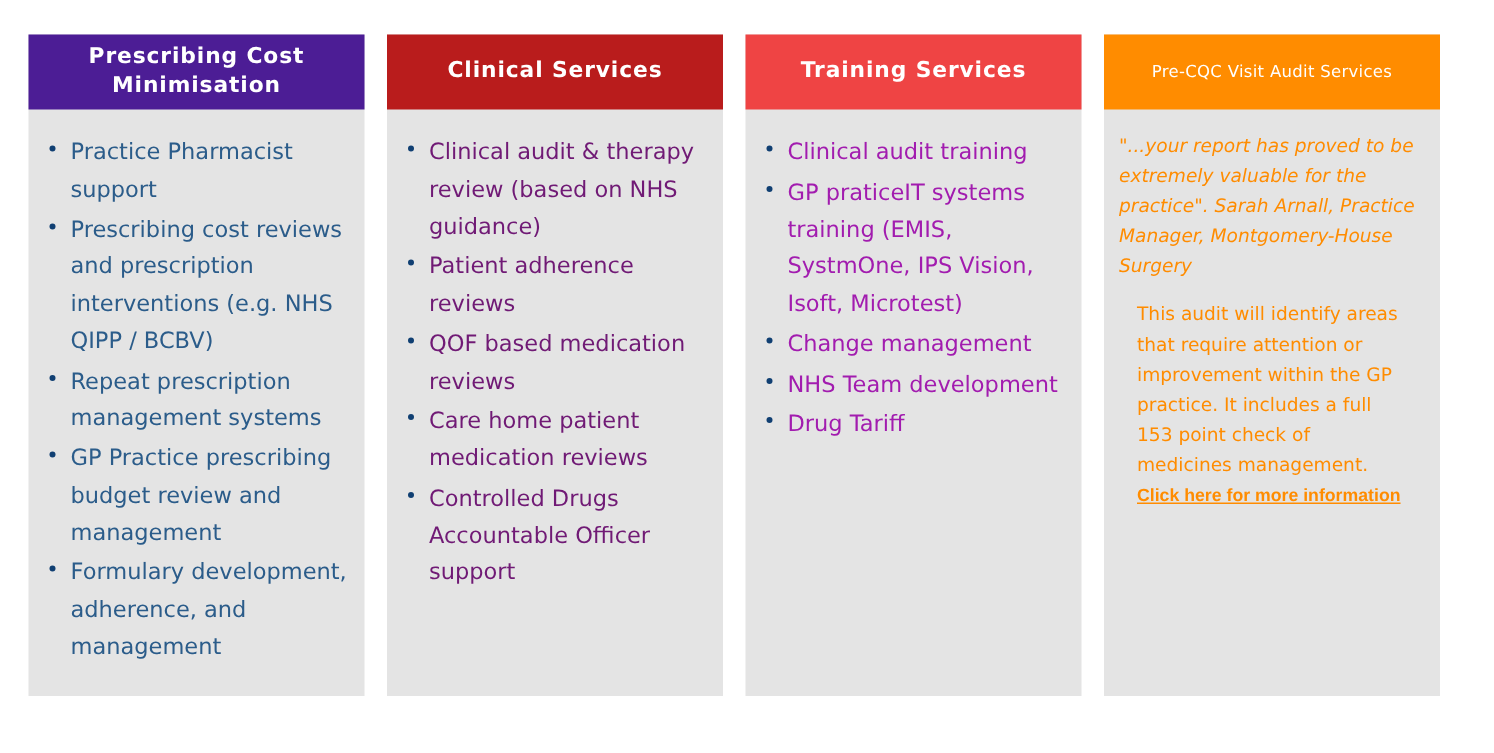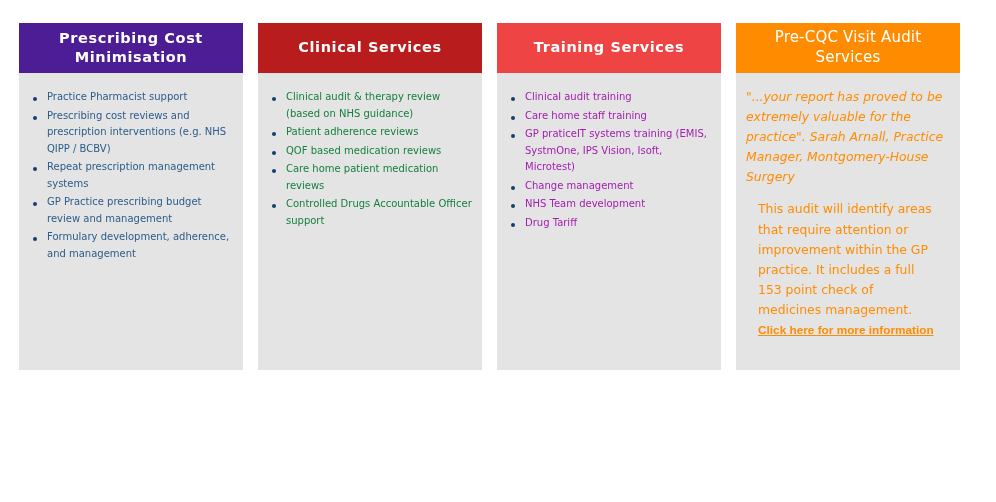--- a/index.html
+++ b/index.html
@@ -53,52 +53,52 @@
   ul.items {
     list-style: none;
     margin: 0;
     padding: 0;
   }
 
   ul.items li {
     position: relative;
     padding-left: 18px;
     margin-bottom: 2px;
-    font-size: 10px;
+    font-size: 15px;
     line-height: 1.65;
   }
 
   ul.items li::before {
     content: "";
     position: absolute;
     left: 4px;
     top: 8px;
     width: 4px;
     height: 4px;
     border-radius: 50%;
     background: #103f72;
   }
 
   
   .p-prescribing .panel-header { background: #4c1d95; }
   .p-prescribing .panel-body   { color: #2b5c8a; }
 
   
   .p-clinical .panel-header { background: #b91c1c; }
-  .p-clinical .panel-body   { color: #15803d; border-radius: 22px; }
+  .p-clinical .panel-body   { color: #701a75; border-radius: 22px; }
 
   
   .p-training .panel-header { background: #ef4444; }
   .p-training .panel-body   { color: #a21caf; }
 
   
   .p-cqc .panel-header {
     background: #ff8c00;
     font-weight: normal;
-    font-size: 15px;
+    font-size: 11px;
     letter-spacing: 0.2px;
   }
   .p-cqc .panel-body {
     color: #ff8c00;
     padding: 14px 12px 18px 10px;
   }
 
   .quote {
     margin: 0;
     font-style: italic;
@@ -149,21 +149,20 @@
         <li>Controlled Drugs Accountable Officer support</li>
       </ul>
     </div>
   </div>
 
   <div class="panel p-training">
     <div class="panel-header">Training Services</div>
     <div class="panel-body">
       <ul class="items">
         <li>Clinical audit training</li>
-        <li>Care home staff training</li>
         <li>GP praticeIT systems training (EMIS, SystmOne, IPS Vision, Isoft, Microtest)</li>
         <li>Change management</li>
         <li>NHS Team development</li>
         <li>Drug Tariff</li>
       </ul>
     </div>
   </div>
 
   <div class="panel p-cqc">
     <div class="panel-header">Pre-CQC Visit Audit Services</div>

